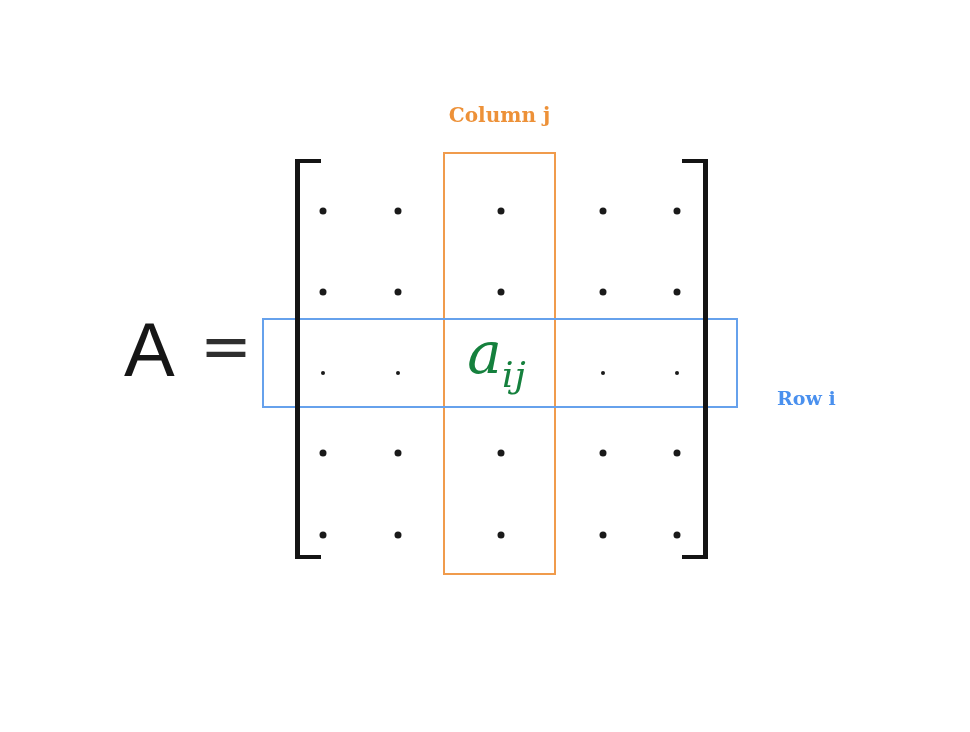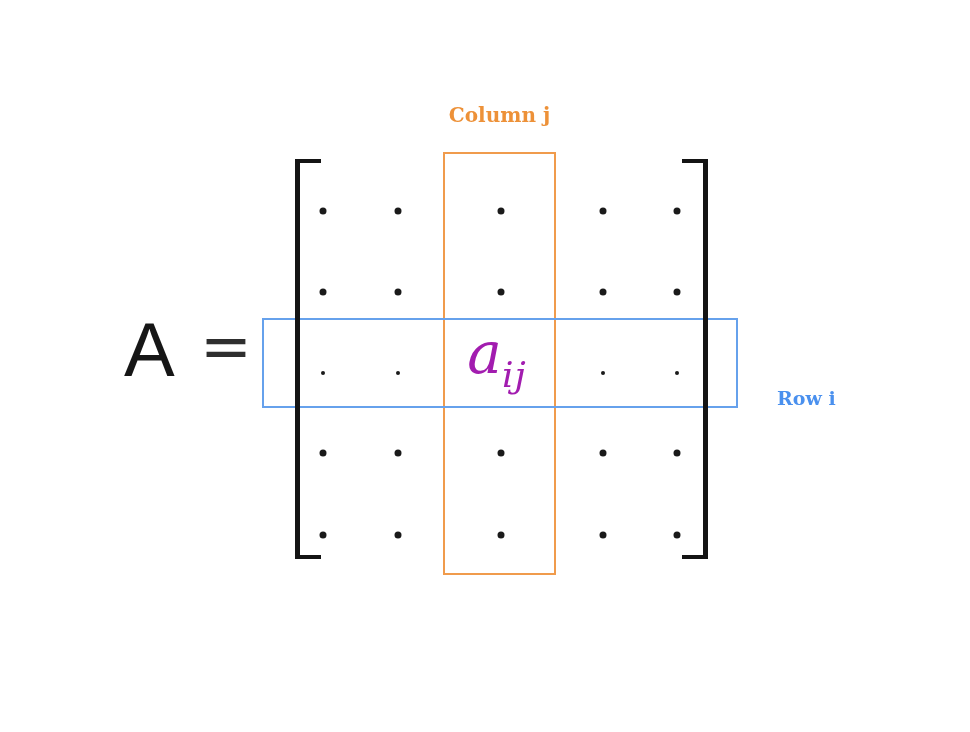--- a/index.html
+++ b/index.html
@@ -123,21 +123,21 @@
   }
 
   
   .matrix-element {
     position: absolute;
     left: 497px;
     top: 361px;
     transform: translate(-50%, -54%);
     font-family: "DejaVu Serif", serif;
     font-style: italic;
-    color: #a21caf;
+    color: #15803d;
     white-space: nowrap;
     line-height: 1;
   }
   .el-base { font-size: 58px; }
   .el-sub  { font-size: 36px; vertical-align: -14px; letter-spacing: 1px; }
 </style>
 </head>
 <body>
 
 <div class="canvas">

